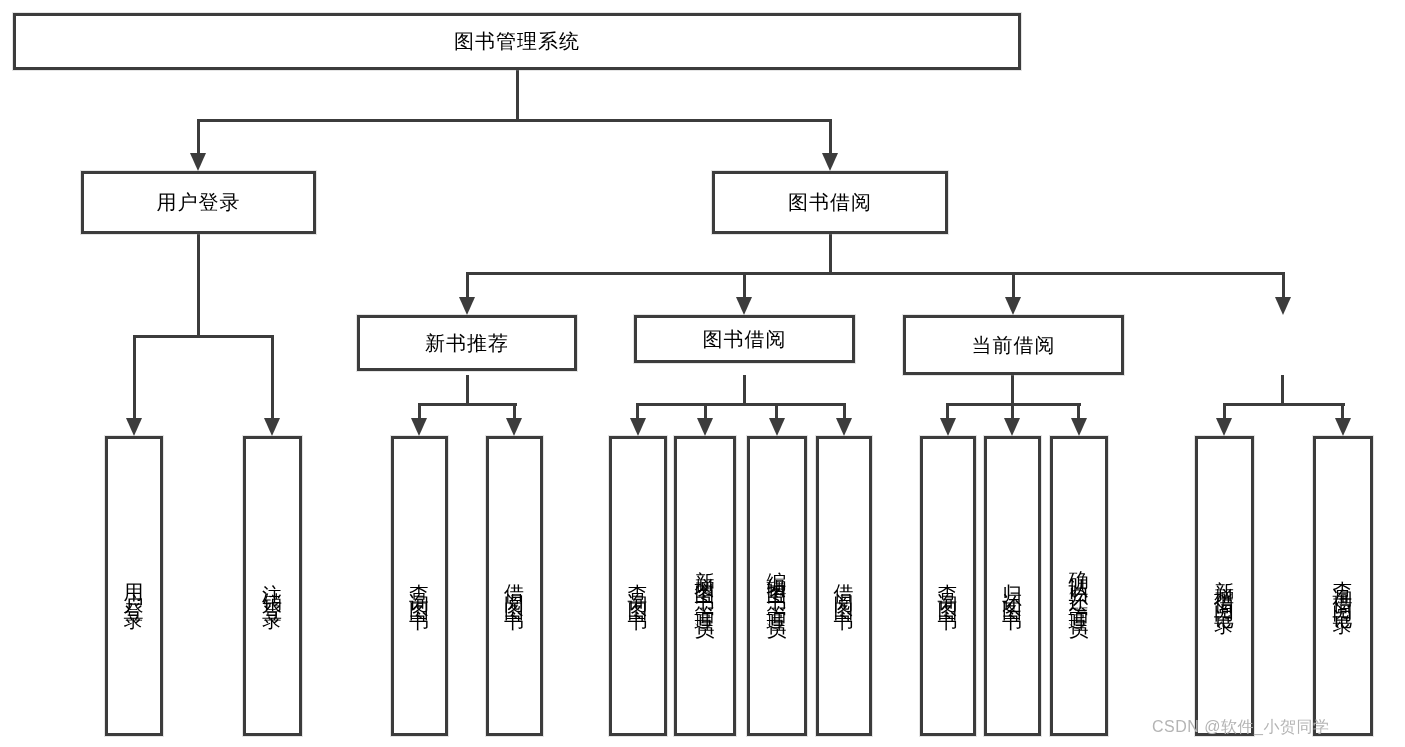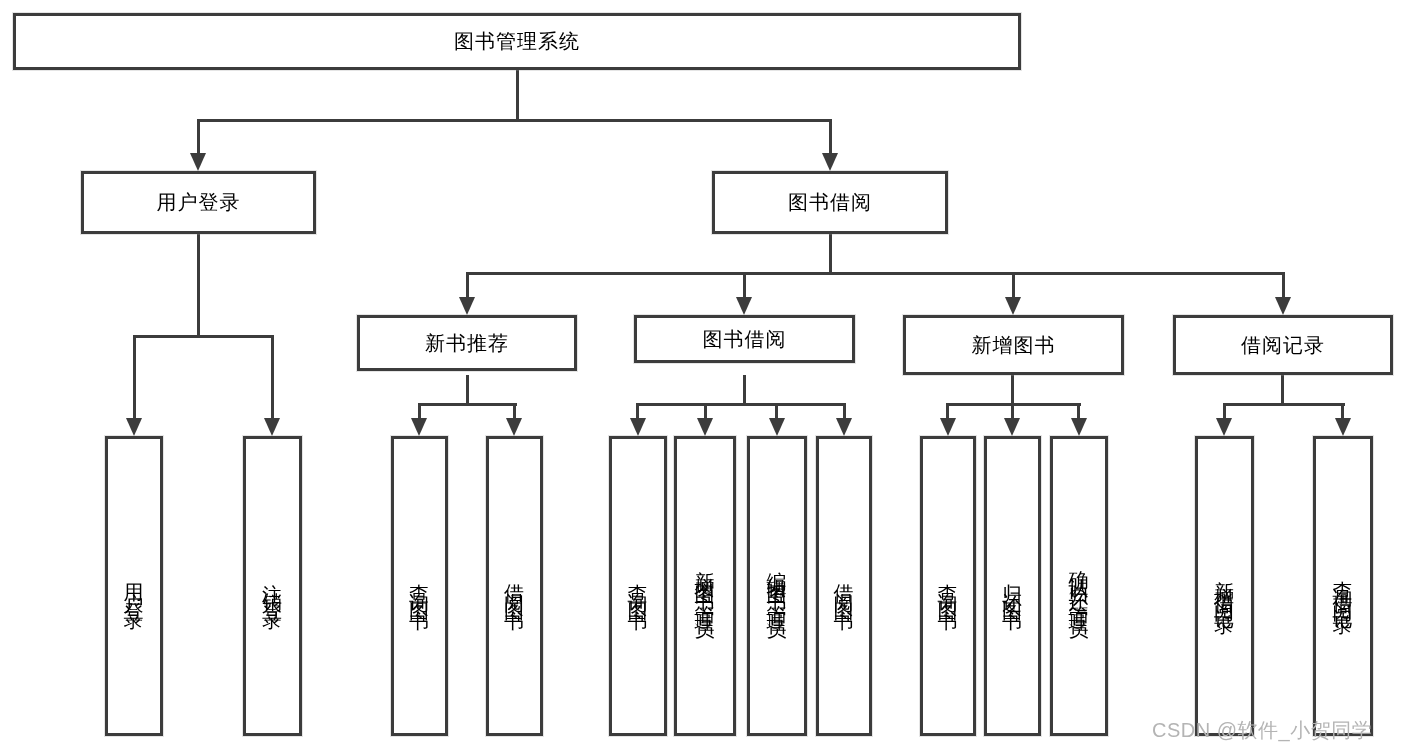--- a/index.html
+++ b/index.html
@@ -21,21 +21,21 @@
   .vbox.tight{letter-spacing:7px;}
   .hline,.vline{position:absolute;background:#3c3c3c;z-index:1;}
   .hline{height:3px;}
   .vline{width:3px;}
   .arrow{
     position:absolute;width:0;height:0;z-index:1;
     border-left:8px solid transparent;border-right:8px solid transparent;
     border-top:18px solid #3c3c3c;
   }
   .watermark{
-    position:absolute;z-index:5;font-size:20px;color:#b4b4b4;
+    position:absolute;z-index:5;font-size:16px;color:#b4b4b4;
     letter-spacing:0.5px;white-space:nowrap;
   }
 </style>
 </head>
 <body>
 
 <div class="canvas">
 
   <div class="vline" style="left:516px;top:70px;height:49px"></div>
   <div class="hline" style="left:197px;top:119px;width:635px"></div>
@@ -96,22 +96,21 @@
   <div class="vline" style="left:1341px;top:403px;height:17px"></div>
   <div class="arrow" style="left:1335px;top:418px"></div>
 
   <div class="box" style="left:13px;top:13px;width:1008px;height:57px">图书管理系统</div>
 
   <div class="box" style="left:81px;top:171px;width:235px;height:63px">用户登录</div>
   <div class="box" style="left:712px;top:171px;width:236px;height:63px">图书借阅</div>
 
   <div class="box" style="left:357px;top:315px;width:220px;height:56px">新书推荐</div>
   <div class="box" style="left:634px;top:315px;width:221px;height:48px">图书借阅</div>
-  <div class="box" style="left:903px;top:315px;width:221px;height:60px">新增图书</div>
-  <div class="box" style="left:1173px;top:315px;width:220px;height:60px">借阅记录</div>
+  <div class="box" style="left:903px;top:315px;width:221px;height:60px">当前借阅</div>
 
   <div class="box vbox" style="left:105px;top:436px;width:58px;height:300px">用户登录</div>
   <div class="box vbox" style="left:243px;top:436px;width:59px;height:300px">注销登录</div>
 
   <div class="box vbox" style="left:391px;top:436px;width:57px;height:300px">查询图书</div>
   <div class="box vbox" style="left:486px;top:436px;width:57px;height:300px">借阅图书</div>
 
   <div class="box vbox" style="left:609px;top:436px;width:58px;height:300px">查询图书</div>
   <div class="box vbox tight" style="left:674px;top:436px;width:62px;height:300px">新增图书（管理员）</div>
   <div class="box vbox tight" style="left:747px;top:436px;width:60px;height:300px">编辑图书（管理员）</div>

